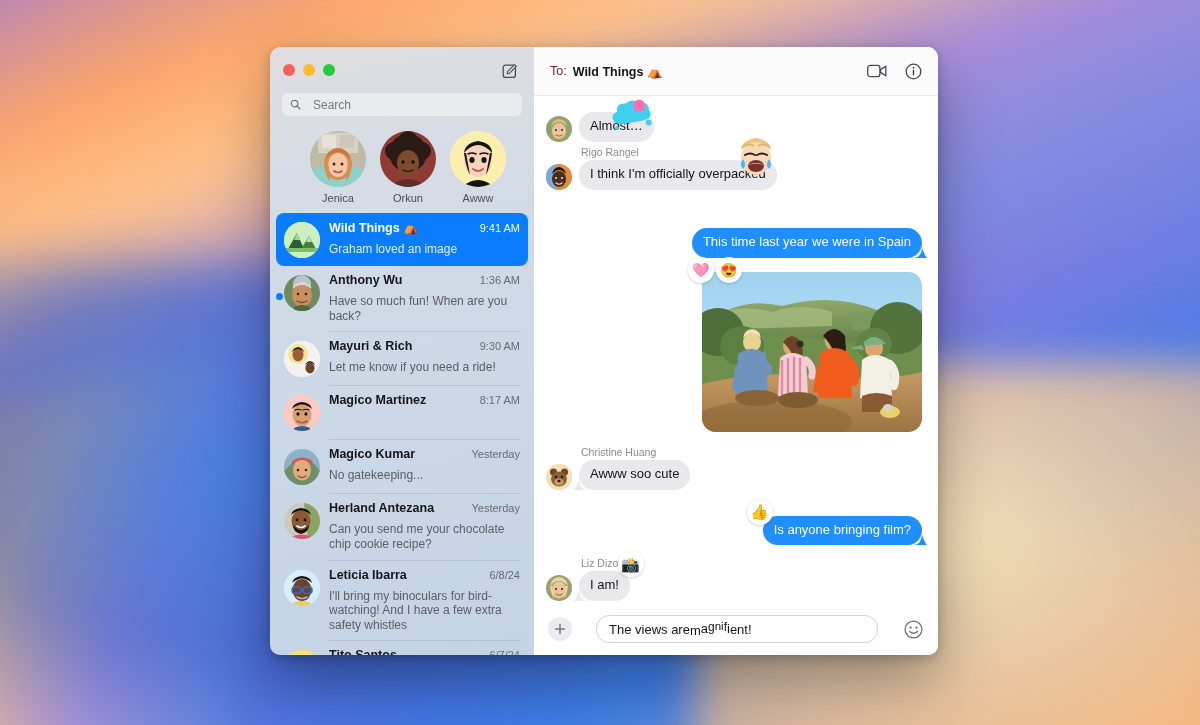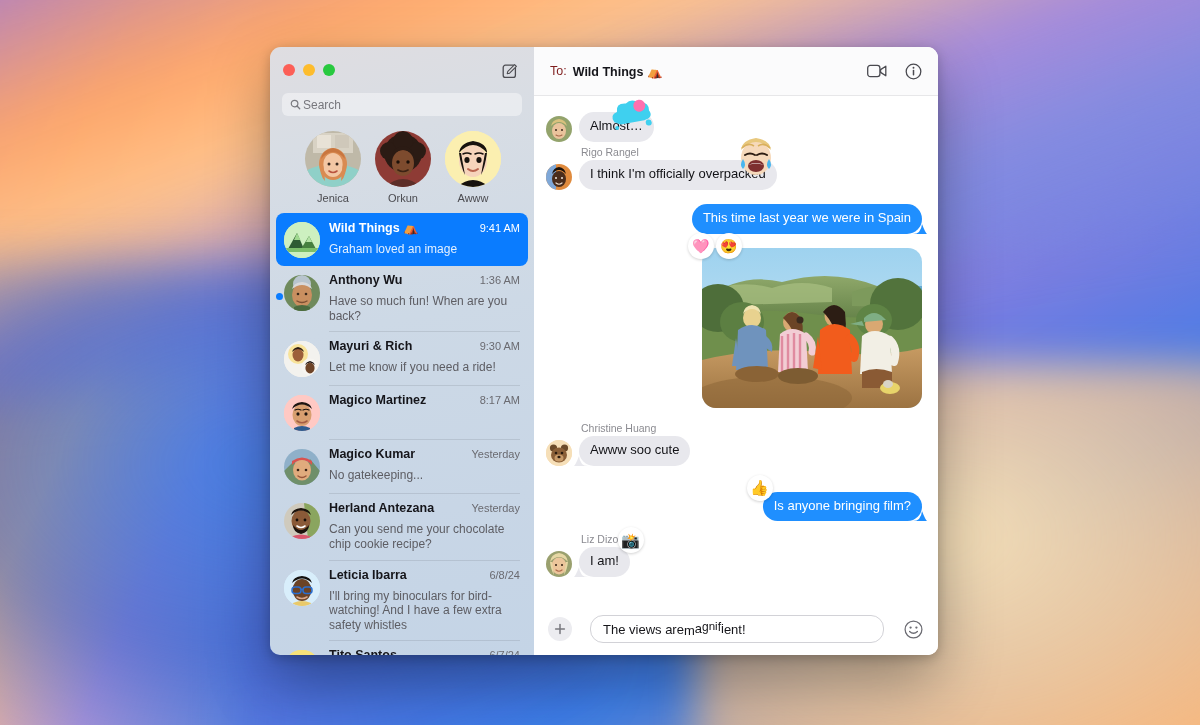--- a/index.html
+++ b/index.html
@@ -111,30 +111,30 @@
     display: flex; align-items: center; justify-content: center;
     cursor: pointer;
   }
   .search-wrap { padding: 0 12px 8px 12px; }
   .search-box {
     height: 23px;
     background: rgba(255,255,255,0.42);
     border-radius: 6px;
     display: flex; align-items: center;
     padding: 0 8px;
-    gap: 2px;
+    gap: 12px;
     font-size: 12px;
     color: #6d6d73;
   }
   .search-box .ph { color: #77777d; font-size: 12px; }
 
   
   .pinned {
     display: flex;
-    justify-content: flex-start;
+    justify-content: center;
     padding: 7px 16px 9px 16px;
     margin-left: 12px;
   }
   .pin { width: 70px; text-align: center; cursor: pointer; }
   .pin-av {
     width: 56px; height: 56px; border-radius: 50%;
     margin: 0 auto 5px auto;
     overflow: hidden; position: relative;
   }
   .pin-name { font-size: 11px; color: #4b4b50; }
@@ -256,21 +256,21 @@
   .big-emoji {
     position: absolute;
     font-size: 40px;
     pointer-events: none;
   }
 
   
   .input-bar {
     flex: 0 0 auto;
     display: flex; align-items: center;
-    gap: 18px;
+    gap: 24px;
     padding: 8px 14px 12px 14px;
     background: #ffffff;
   }
   .plus-btn {
     width: 24px; height: 24px; border-radius: 50%;
     background: #ececf0;
     display: flex; align-items: center; justify-content: center;
     color: #77777e; font-size: 17px; line-height: 1;
     cursor: pointer; flex: 0 0 24px;
   }
@@ -645,21 +645,21 @@
               <path d="M13 23 Q18 20 23 23" stroke="#2d1d12" stroke-width="2" fill="none" stroke-linecap="round"></path>
               <path d="M25 23 Q30 20 35 23" stroke="#2d1d12" stroke-width="2" fill="none" stroke-linecap="round"></path>
               <ellipse cx="24" cy="34" rx="8" ry="6" fill="#7d2f2f"></ellipse>
               <path d="M16 33 Q24 30 32 33 Q24 29 16 33Z" fill="#fff"></path>
               <path d="M11 27 Q7 33 11 37 Q15 33 11 27Z" fill="#49b6ef"></path>
               <path d="M37 27 Q41 33 37 37 Q33 33 37 27Z" fill="#49b6ef"></path>
             </svg>
           </div>
         </div>
 
-        <div class="row out" style="margin-top:14px;">
+        <div class="row out" style="margin-top:38px;">
           <div class="bubble out">
             <span>This time last year we were in Spain</span>
             <svg class="tail-out" viewBox="0 0 14 16">
               <path d="M0 16 Q8 16 9 6 Q12 14 14 16Z" fill="#1f8fff"></path>
             </svg>
           </div>
         </div>
 
         <div class="row out" style="margin-top:12px;">
           <div class="photo-wrap">

